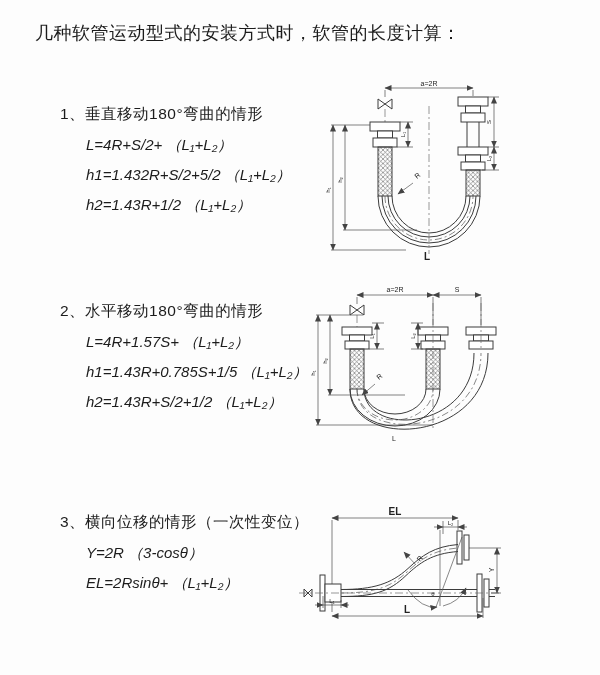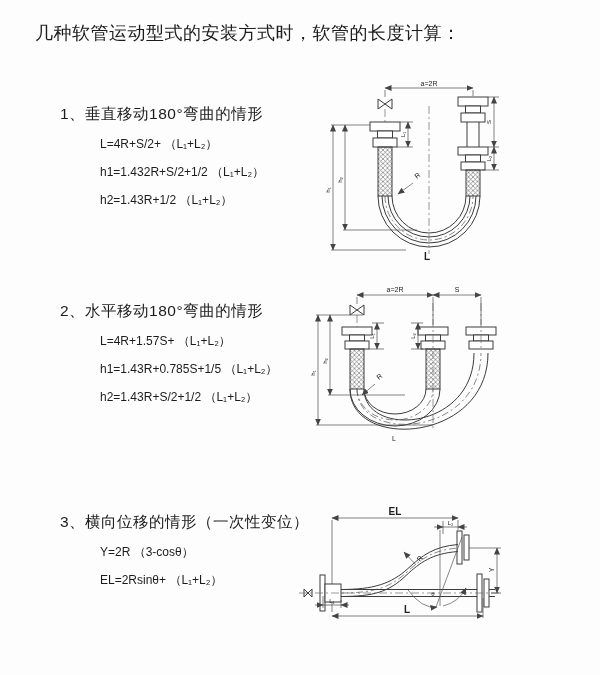--- a/index.html
+++ b/index.html
@@ -7,21 +7,21 @@
     width:600px;height:675px;position:relative;overflow:hidden;
     background:#fdfdfd;color:#1c1c1c;
     font-family:"Liberation Sans","DejaVu Sans",sans-serif;
   }
   .page-title{position:absolute;left:35px;top:21px;font-size:18px;letter-spacing:.5px;}
   .section{position:absolute;left:60px;}
   #section-1{top:104px;}
   #section-2{top:301px;}
   #section-3{top:512px;}
   .heading{font-size:15.5px;letter-spacing:.5px;}
-  .formula{font-size:12px;margin:11px 0 0 40px;white-space:pre;}
+  .formula{font-size:15px;margin:11px 0 0 26px;white-space:pre;font-style:italic;}
   .diagram{position:absolute;}
   #diagram-1{left:320px;top:78px;}
   #diagram-2{left:305px;top:283px;}
   #diagram-3{left:295px;top:500px;}
   svg{font-family:"Liberation Sans","DejaVu Sans",sans-serif;}
   svg .dim{stroke:#4a4a4a;stroke-width:0.7;fill:none;}
   svg .draw{stroke:#3c3c3c;stroke-width:1;fill:none;}
   svg .thin{stroke:#555;stroke-width:0.7;fill:none;}
   svg .part{fill:#ffffff;stroke:#3c3c3c;stroke-width:1;}
   svg .cl{stroke:#6a6a6a;stroke-width:0.7;fill:none;stroke-dasharray:8 3 2 3;}
@@ -32,21 +32,21 @@
   svg .big{font-size:10px;font-weight:bold;}
 </style>
 </head>
 <body>
 
 <div class="page-title">几种软管运动型式的安装方式时，软管的长度计算：</div>
 
 <div class="section" id="section-1">
   <div class="heading">1、垂直移动180°弯曲的情形</div>
   <div class="formula">L=4R+S/2+ （L₁+L₂）</div>
-  <div class="formula">h1=1.432R+S/2+1/2 （L₁+L₂）</div>
+  <div class="formula">h1=1.432R+S/2+5/2 （L₁+L₂）</div>
   <div class="formula">h2=1.43R+1/2 （L₁+L₂）</div>
 </div>
 
 <div class="section" id="section-2">
   <div class="heading">2、水平移动180°弯曲的情形</div>
   <div class="formula">L=4R+1.57S+ （L₁+L₂）</div>
   <div class="formula">h1=1.43R+0.785S+1/5 （L₁+L₂）</div>
   <div class="formula">h2=1.43R+S/2+1/2 （L₁+L₂）</div>
 </div>
 

